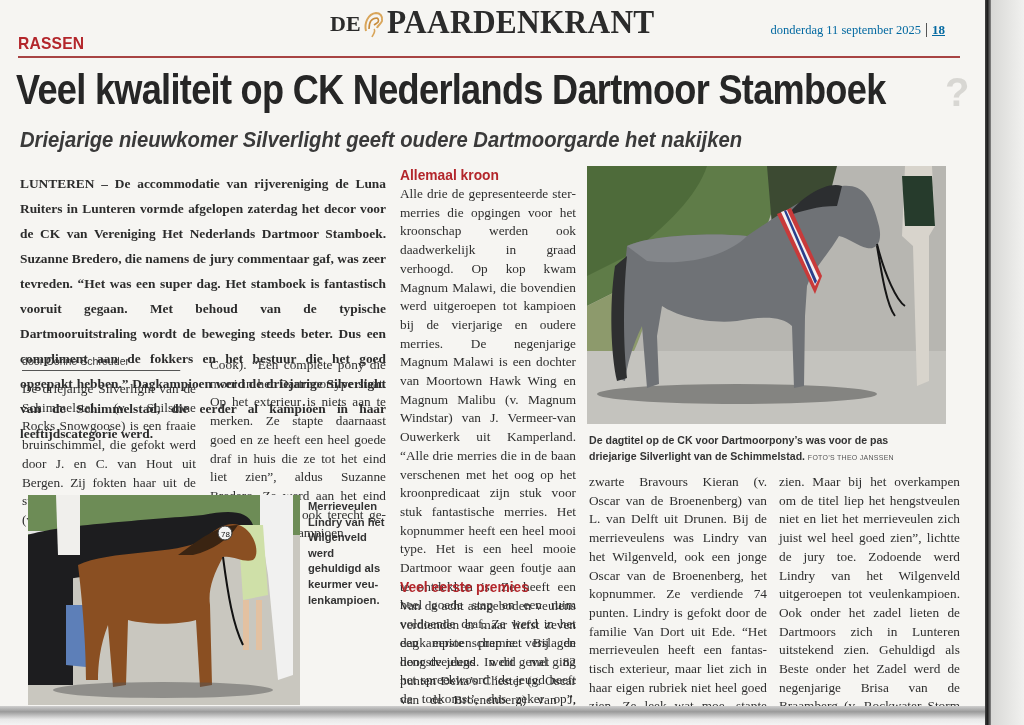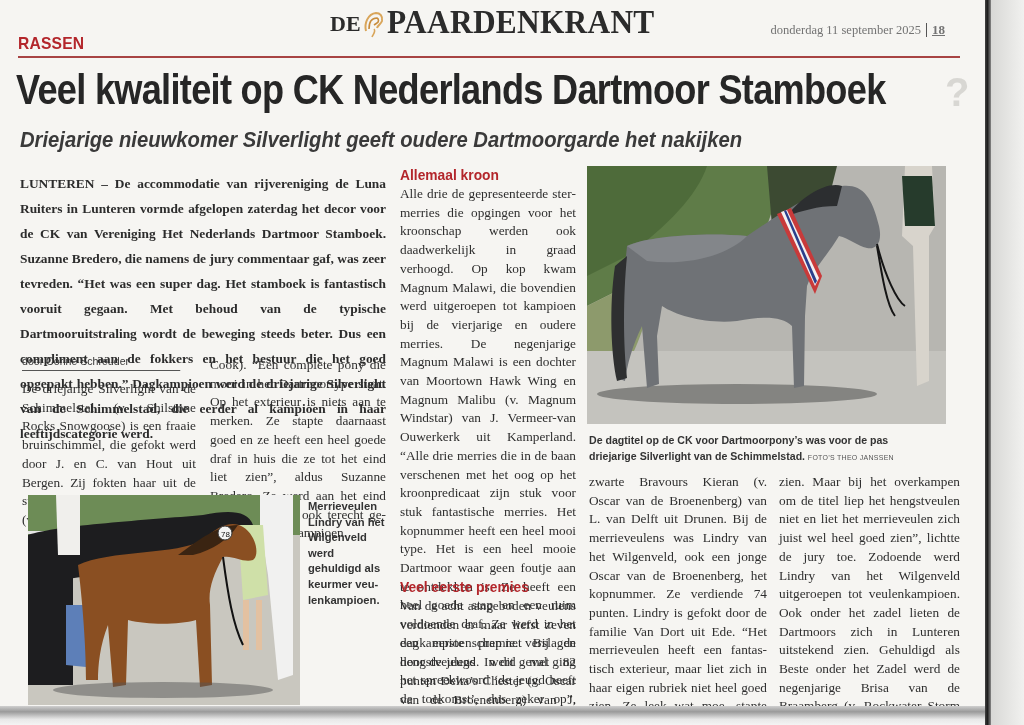--- a/index.html
+++ b/index.html
@@ -10,21 +10,21 @@
   .fold-shadow { position: absolute; left: 985px; top: 0; width: 6px; height: 725px; background: linear-gradient(90deg,#444,#1c1c1c 40%,#888); }
   .fold-right { position: absolute; left: 991px; top: 0; width: 33px; height: 725px; background: linear-gradient(90deg,#d8d8d6,#f1f1ef); }
   .bottom-edge { position: absolute; left: 0; top: 706px; width: 985px; height: 19px; background: linear-gradient(180deg,#cfcfcf,#9a9a9a 30%,#e8e8e8 70%,#f4f4f4); }
 
   
   .section-label { position: absolute; left: 18px; top: 34px; font-family: "Liberation Sans", sans-serif; font-weight: bold; font-size: 17px; color: #b3262b; letter-spacing: 0.2px; transform: scaleX(0.92); transform-origin: left; }
   .masthead { position: absolute; left: 298px; top: 1px; height: 40px; display: flex; align-items: flex-end; margin-left: 32px; }
   .mast-de { font-family: "Liberation Serif", serif; font-size: 22px; font-weight: bold; color: #2b2b2b; line-height: 1; margin-bottom: 6px; }
   .mast-logo { width: 24px; height: 30px; margin: 0 1px 2px 1px; }
   .mast-name { font-family: "Liberation Serif", serif; font-size: 33px; font-weight: bold; color: #2b2b2b; line-height: 1; letter-spacing: 0.3px; margin-bottom: 2px; transform: scaleX(0.95); transform-origin: left; }
-  .dateline { position: absolute; right: 40px; top: 22px; font-size: 12.5px; color: #737373; display: flex; align-items: center; gap: 5px; }
+  .dateline { position: absolute; right: 40px; top: 22px; font-size: 12.5px; color: #0369a1; display: flex; align-items: center; gap: 5px; }
   .dateline .sep { width: 1px; height: 14px; background: #555; }
   .dateline .pageno { font-weight: bold; font-size: 13px; text-decoration: underline; }
   .rule { position: absolute; left: 18px; top: 56px; width: 942px; height: 2px; background: #a84444; }
 
   
   .headline { position: absolute; left: 16px; top: 66px; font-family: "Liberation Sans", sans-serif; font-weight: bold; font-size: 42px; color: #262626; letter-spacing: -0.8px; white-space: nowrap; transform: scaleX(0.86); transform-origin: left; }
   .subhead { position: absolute; left: 20px; top: 127px; font-family: "Liberation Sans", sans-serif; font-style: italic; font-size: 22px; color: #3a3a3a; white-space: nowrap; transform: scaleX(0.92); transform-origin: left; }
 
   
   .lead { position: absolute; left: 20px; top: 171px; width: 366px; font-family: "Liberation Serif", serif; font-weight: bold; font-size: 13.4px; line-height: 25px; text-align: justify; color: #2c2c2c; }

